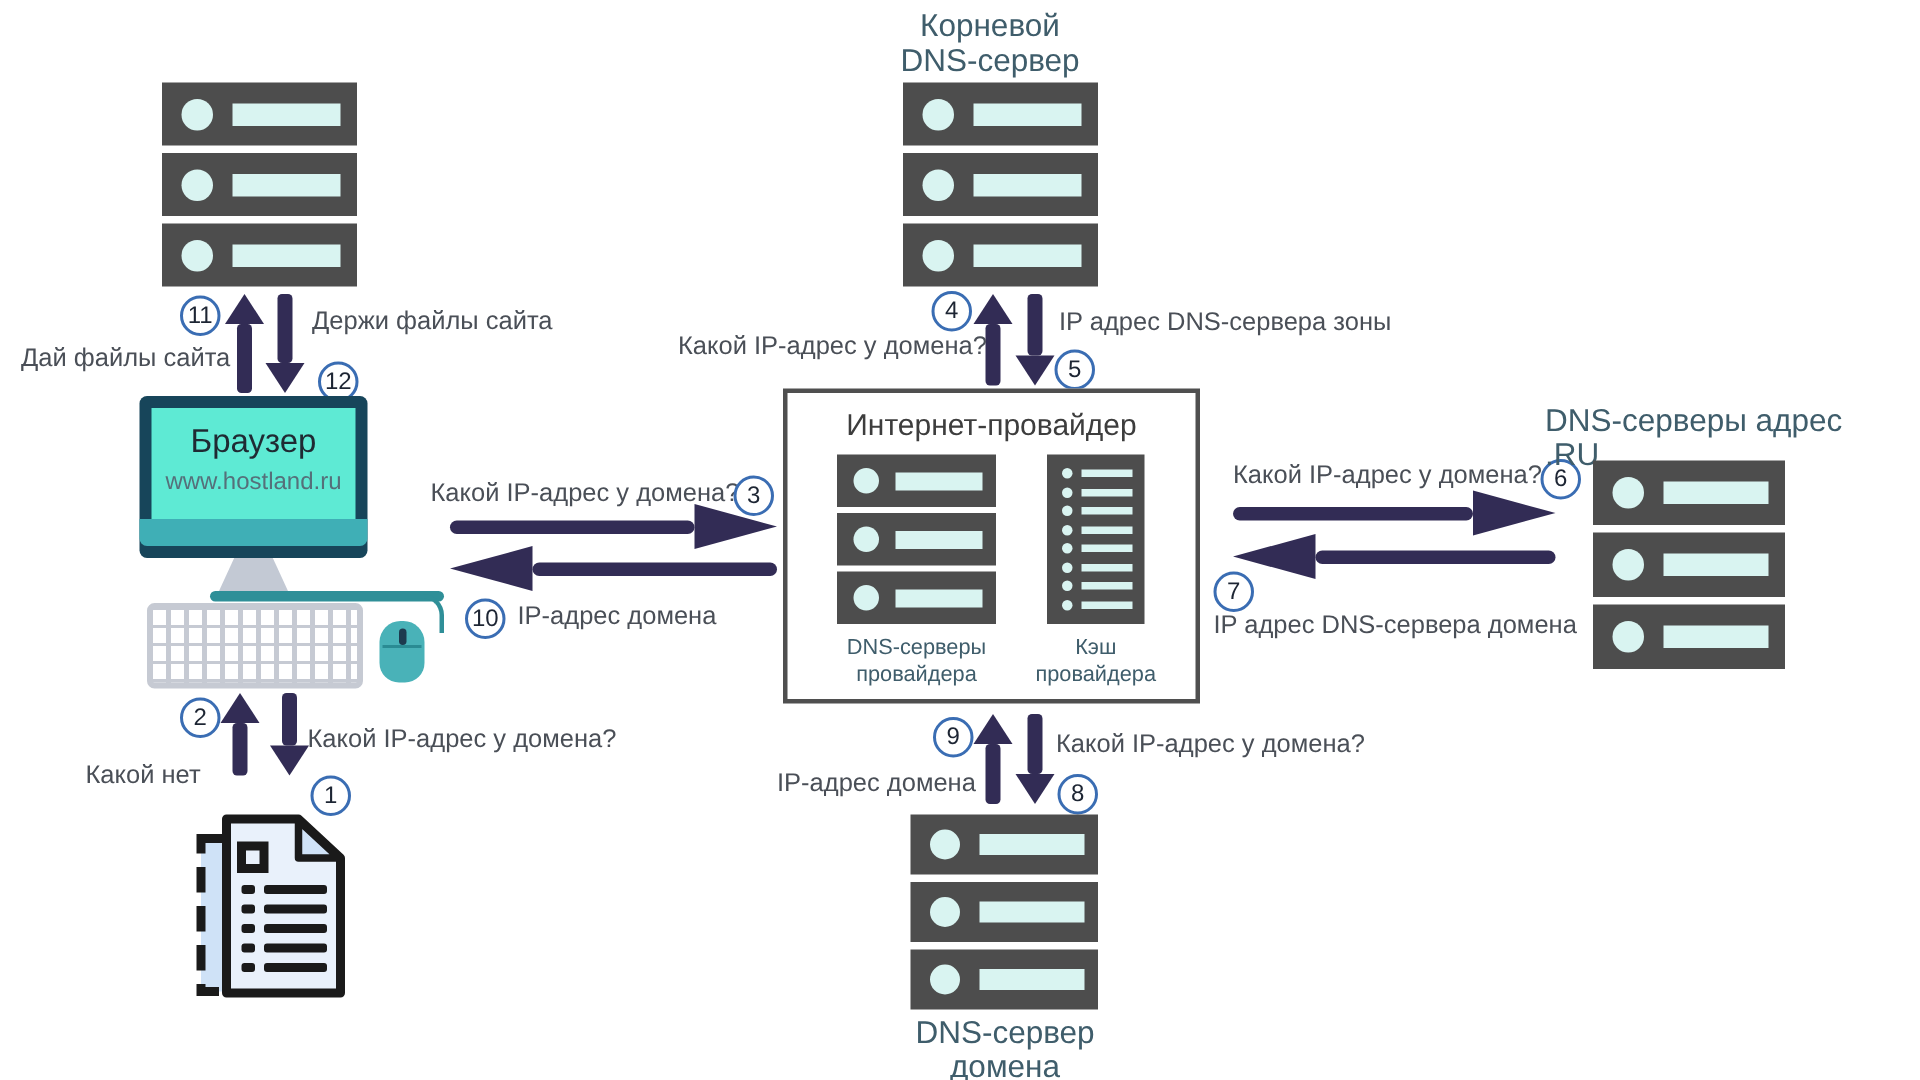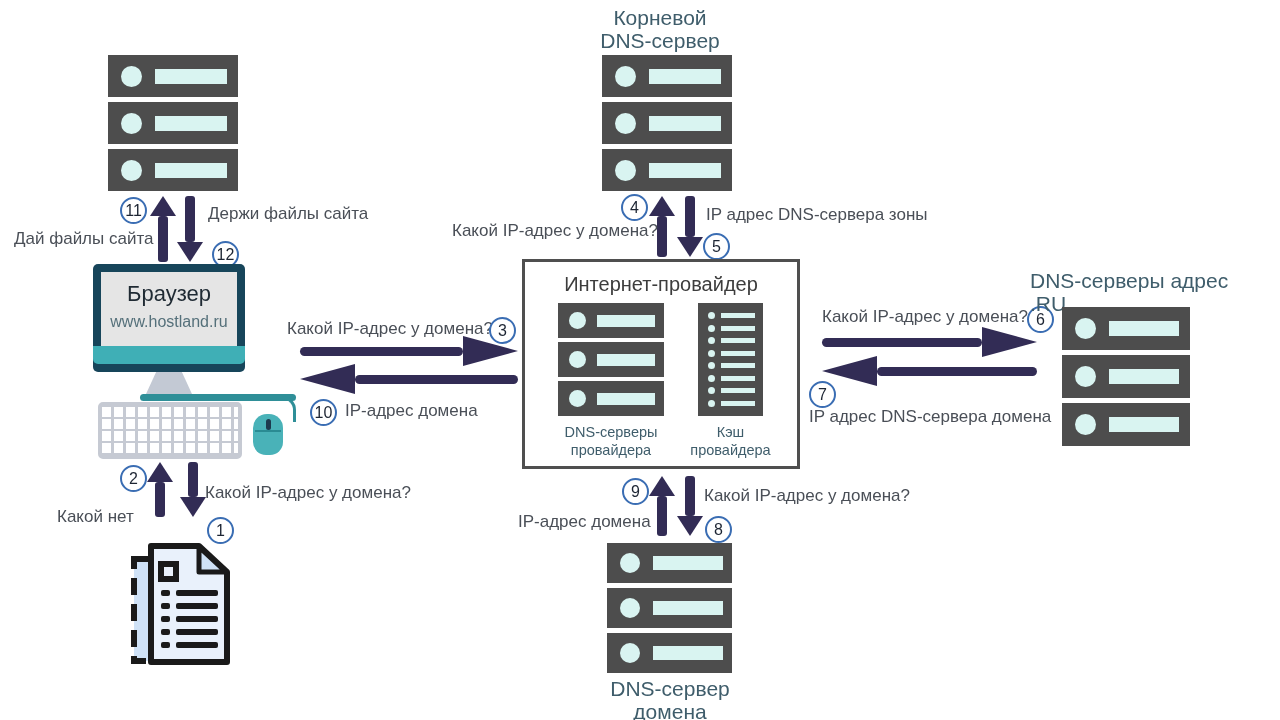--- a/index.html
+++ b/index.html
@@ -62,21 +62,21 @@
     font-size:23px; letter-spacing:1px; position:relative; z-index:2;
   }
   .logo .swoosh {
     position:absolute; left:2px; top:10px; width:100px; height:34px;
     border-top:2.5px solid #b4403c; border-radius:50%;
     transform:rotate(-7deg); z-index:3;
   }
 
   
   .monitor { width:152px; height:108px; background:#17455a; border-radius:5px; padding:8px 8px 0 8px; }
-  .monitor .screen { height:74px; background:#e5e5e5; text-align:center; }
+  .monitor .screen { height:74px; background:#5eead4; text-align:center; }
   .monitor .screen .b-title { color:#1f2a33; font-size:22px; padding-top:9px; }
   .monitor .screen .b-url { color:#55707a; font-size:16px; margin-top:6px; }
   .monitor .bezel { height:18px; background:#3fafb6; margin:0 -8px; border-radius:0 0 5px 5px; }
   .stand { width:46px; height:22px; background:#c3c9d4; clip-path:polygon(22% 0, 78% 0, 100% 100%, 0 100%); }
   .deskline { width:156px; height:7px; background:#2f8f98; border-radius:4px; }
   .cable { width:26px; height:26px; border-top:3px solid #2f8f98; border-right:3px solid #2f8f98; border-top-right-radius:14px; }
   .mouse { width:30px; height:41px; background:#49b2b8; border-radius:14px 14px 13px 13px; position:relative; }
   .mouse::before { content:""; position:absolute; left:13px; top:5px; width:5px; height:11px; background:#1d3a4e; border-radius:3px; }
   .mouse::after { content:""; position:absolute; left:2px; top:16px; width:26px; height:2px; background:#2a8b93; }
   .keyboard {

